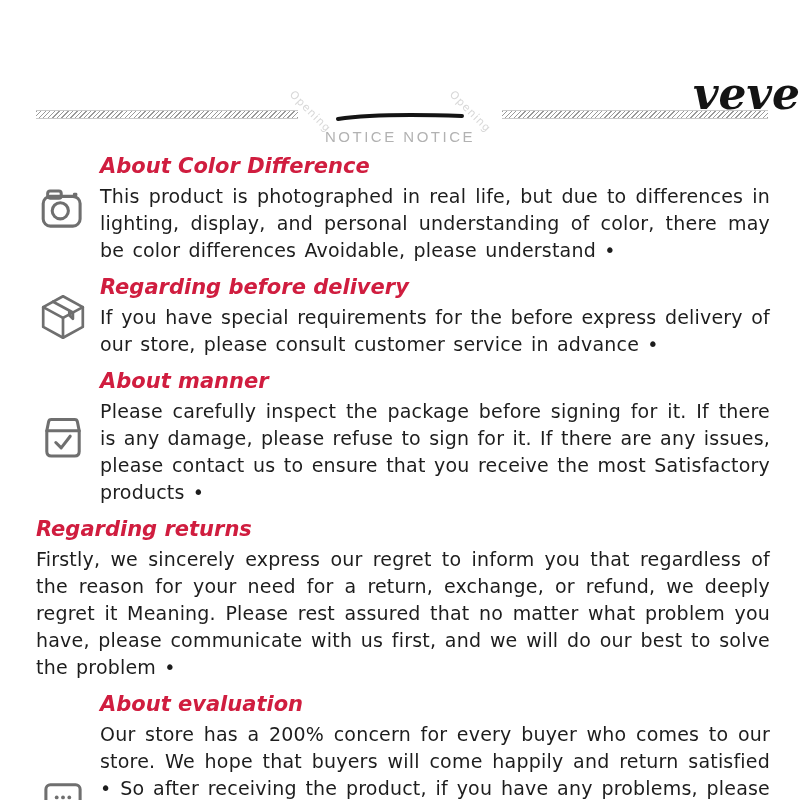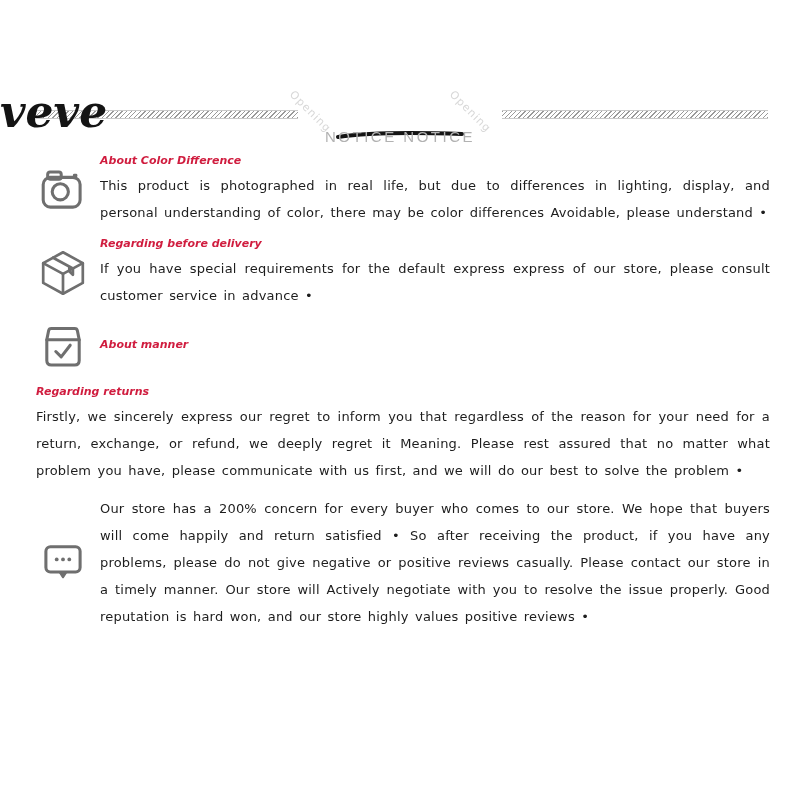--- a/index.html
+++ b/index.html
@@ -17,44 +17,44 @@
   }
   .hatch-left  { left:36px;  width:262px; }
   .hatch-right { left:502px; width:266px; }
   .watermark {
     position:absolute; top:88px; color:var(--c-watermark);
     font-size:11px; letter-spacing:1px; transform:rotate(45deg); transform-origin:left top;
     white-space:nowrap;
   }
   .wm-left  { left:296px; }
   .wm-right { left:456px; }
-  .logo-wrap { position:absolute; left:0; right:0; top:72px; text-align:left;margin-top:18px; }
+  .logo-wrap { position:absolute; left:0; right:0; top:72px; text-align:right; }
   .logo {
     display:inline-block; font-family:"DejaVu Serif", serif; font-style:italic; font-weight:700;
     font-size:44px; line-height:1; color:var(--c-logo); letter-spacing:0px;
   }
   .logo-swoosh { display:block; margin:-4px auto 0 auto; }
   .subtitle {
     position:absolute; left:0; right:0; top:128px; text-align:center;
     font-family:"Liberation Sans", sans-serif; font-size:15px; font-weight:400;
     color:var(--c-subtitle); letter-spacing:2.5px;
   }
 
   
   .main { padding:2px 30px 0 36px; }
   .notice { display:flex; align-items:center; margin-bottom:11px; }
   .icon-col { flex:0 0 64px; display:flex; justify-content:flex-start; }
   .icon-col svg { color:var(--c-icon); }
   .content { flex:1 1 auto; min-width:0; }
   .sec-title {
     margin:0 0 5px 0; font-family:"DejaVu Sans", sans-serif; font-style:italic; font-weight:700;
-    font-size:11px; color:var(--c-heading); letter-spacing:0px;
+    font-size:21px; color:var(--c-heading); letter-spacing:0px;
   }
   .sec-body {
-    margin:0; font-size:13px; line-height:27px; color:var(--c-body);
+    margin:0; font-size:19px; line-height:27px; color:var(--c-body);
     text-align:justify; text-align-last:left; word-spacing:2px; letter-spacing:0.2px;
   }
   .shield-label { fill:#ffffff; font-family:"DejaVu Sans", sans-serif; font-size:11px; font-weight:700; }
 </style>
 </head>
 <body>
 
 <div class="page">
 
   <div class="header">
@@ -92,34 +92,35 @@
       <div class="icon-col">
         <svg width="54" height="54" viewBox="0 0 60 60" fill="none" stroke="currentColor" stroke-width="3" stroke-linejoin="round" stroke-linecap="round">
           <path d="M30,7 L52,19 V41 L30,53 L8,41 V19 Z"></path>
           <path d="M8,19 L30,31 L52,19"></path>
           <path d="M30,31 V53"></path>
           <path d="M19,13 L41,25 L41,32 L37,28 L37,23"></path>
         </svg>
       </div>
       <div class="content">
         <h2 class="sec-title">Regarding before delivery</h2>
-        <p class="sec-body">If you have special requirements for the default express express of our store, please consult customer service in advance •</p>
+        <p class="sec-body">If you have special requirements for the before express delivery of our store, please consult customer service in advance •</p>
       </div>
     </section>
 
     <section class="notice">
       <div class="icon-col">
         <svg width="54" height="54" viewBox="0 0 60 60" fill="none" stroke="currentColor" stroke-width="3.4" stroke-linejoin="round" stroke-linecap="round">
           <path d="M12,22 L14,12 Q14.5,9.5 17,9.5 H43 Q45.5,9.5 46,12 L48,22"></path>
           <path d="M12,22 H48 V45 Q48,50 43,50 H17 Q12,50 12,45 Z"></path>
           <path d="M22,35 L28,41 L38,28"></path>
         </svg>
       </div>
       <div class="content">
         <h2 class="sec-title">About manner</h2>
+        <p class="sec-body">Please carefully inspect the package before signing for it. If there is any damage, please refuse to sign for it. If there are any issues, please contact us to ensure that you receive the most Satisfactory products •</p>
       </div>
     </section>
 
     <section class="notice">
       <div class="content">
         <h2 class="sec-title">Regarding returns</h2>
         <p class="sec-body">Firstly, we sincerely express our regret to inform you that regardless of the reason for your need for a return, exchange, or refund, we deeply regret it Meaning. Please rest assured that no matter what problem you have, please communicate with us first, and we will do our best to solve the problem •</p>
       </div>
     </section>
 
@@ -127,18 +128,19 @@
       <div class="icon-col">
         <svg width="54" height="54" viewBox="0 0 60 60" fill="none" stroke="currentColor" stroke-width="3.4" stroke-linejoin="round" stroke-linecap="round">
           <rect x="11" y="12" width="38" height="28" rx="5"></rect>
           <path d="M26,40 L30,46 L34,40" fill="currentColor" stroke="currentColor" stroke-width="2"></path>
           <circle cx="23" cy="26" r="2.1" fill="currentColor" stroke="none"></circle>
           <circle cx="30" cy="26" r="2.1" fill="currentColor" stroke="none"></circle>
           <circle cx="37" cy="26" r="2.1" fill="currentColor" stroke="none"></circle>
         </svg>
       </div>
       <div class="content">
+        <h2 class="sec-title">About evaluation</h2>
         <p class="sec-body">Our store has a 200% concern for every buyer who comes to our store. We hope that buyers will come happily and return satisfied • So after receiving the product, if you have any problems, please do not give negative or positive reviews casually. Please contact our store in a timely manner. Our store will Actively negotiate with you to resolve the issue properly. Good reputation is hard won, and our store highly values positive reviews •</p>
       </div>
     </section>
 
   </div>
 </div>
 
 </body></html>

